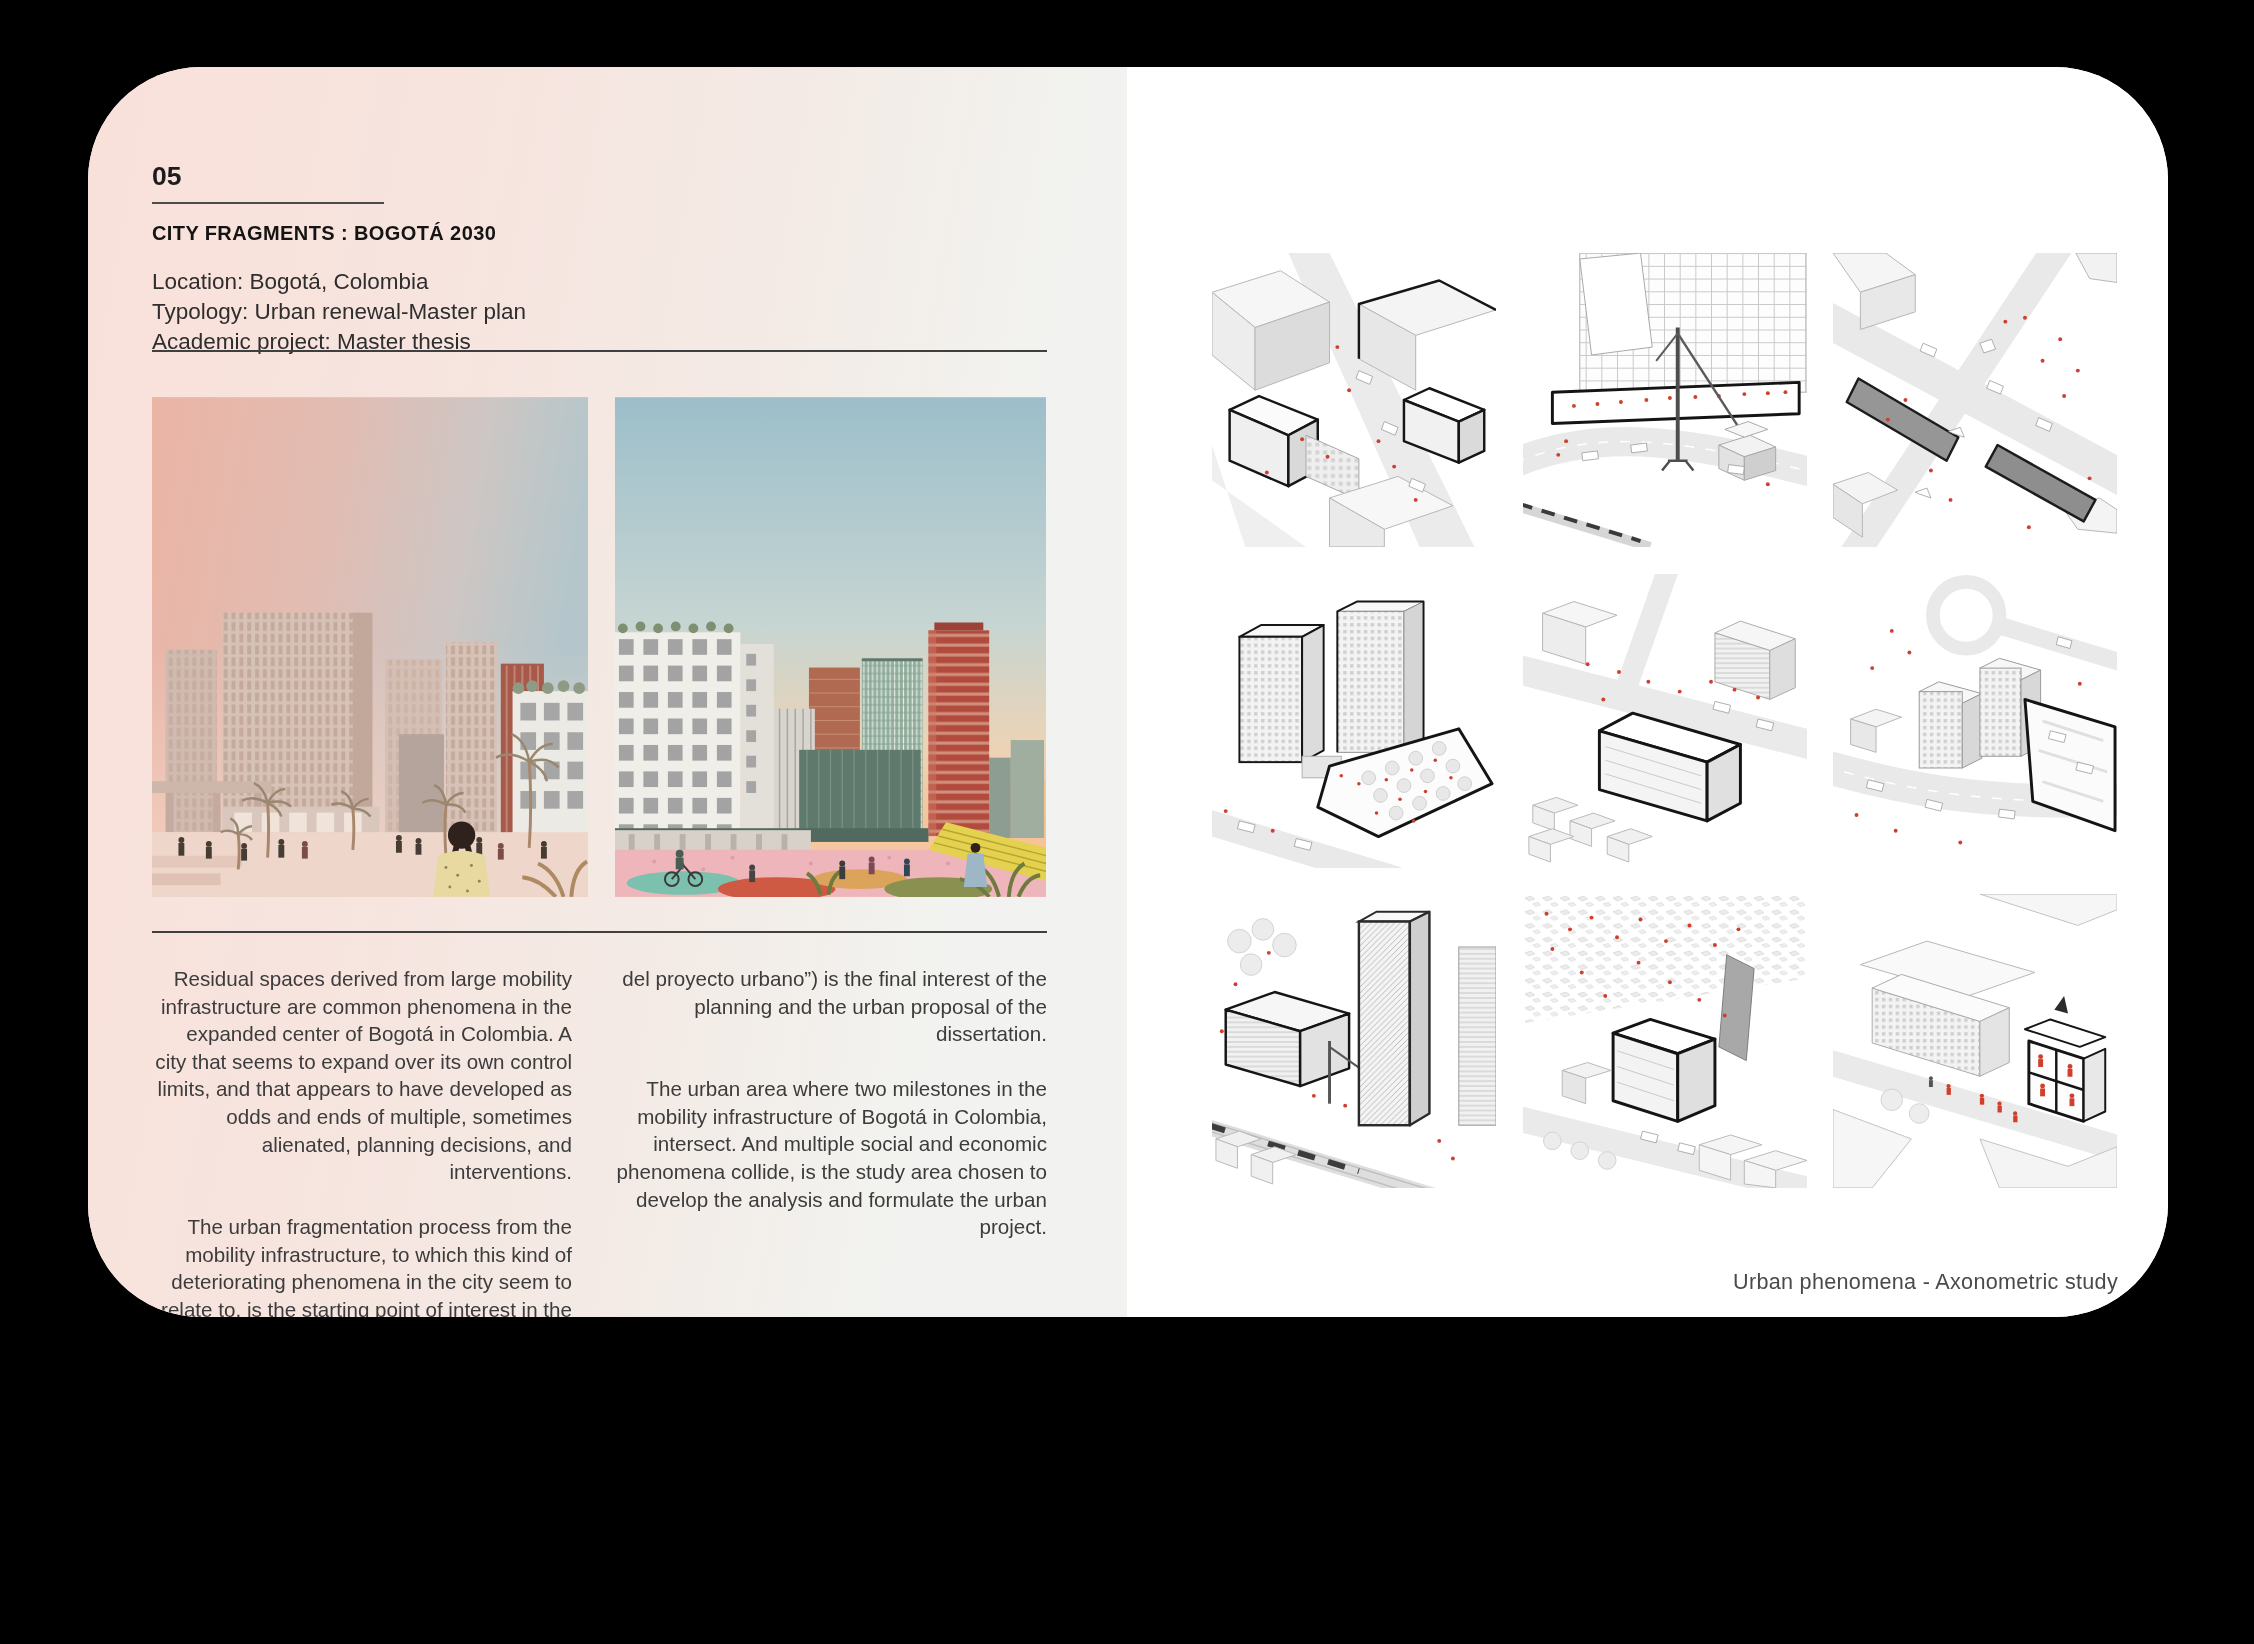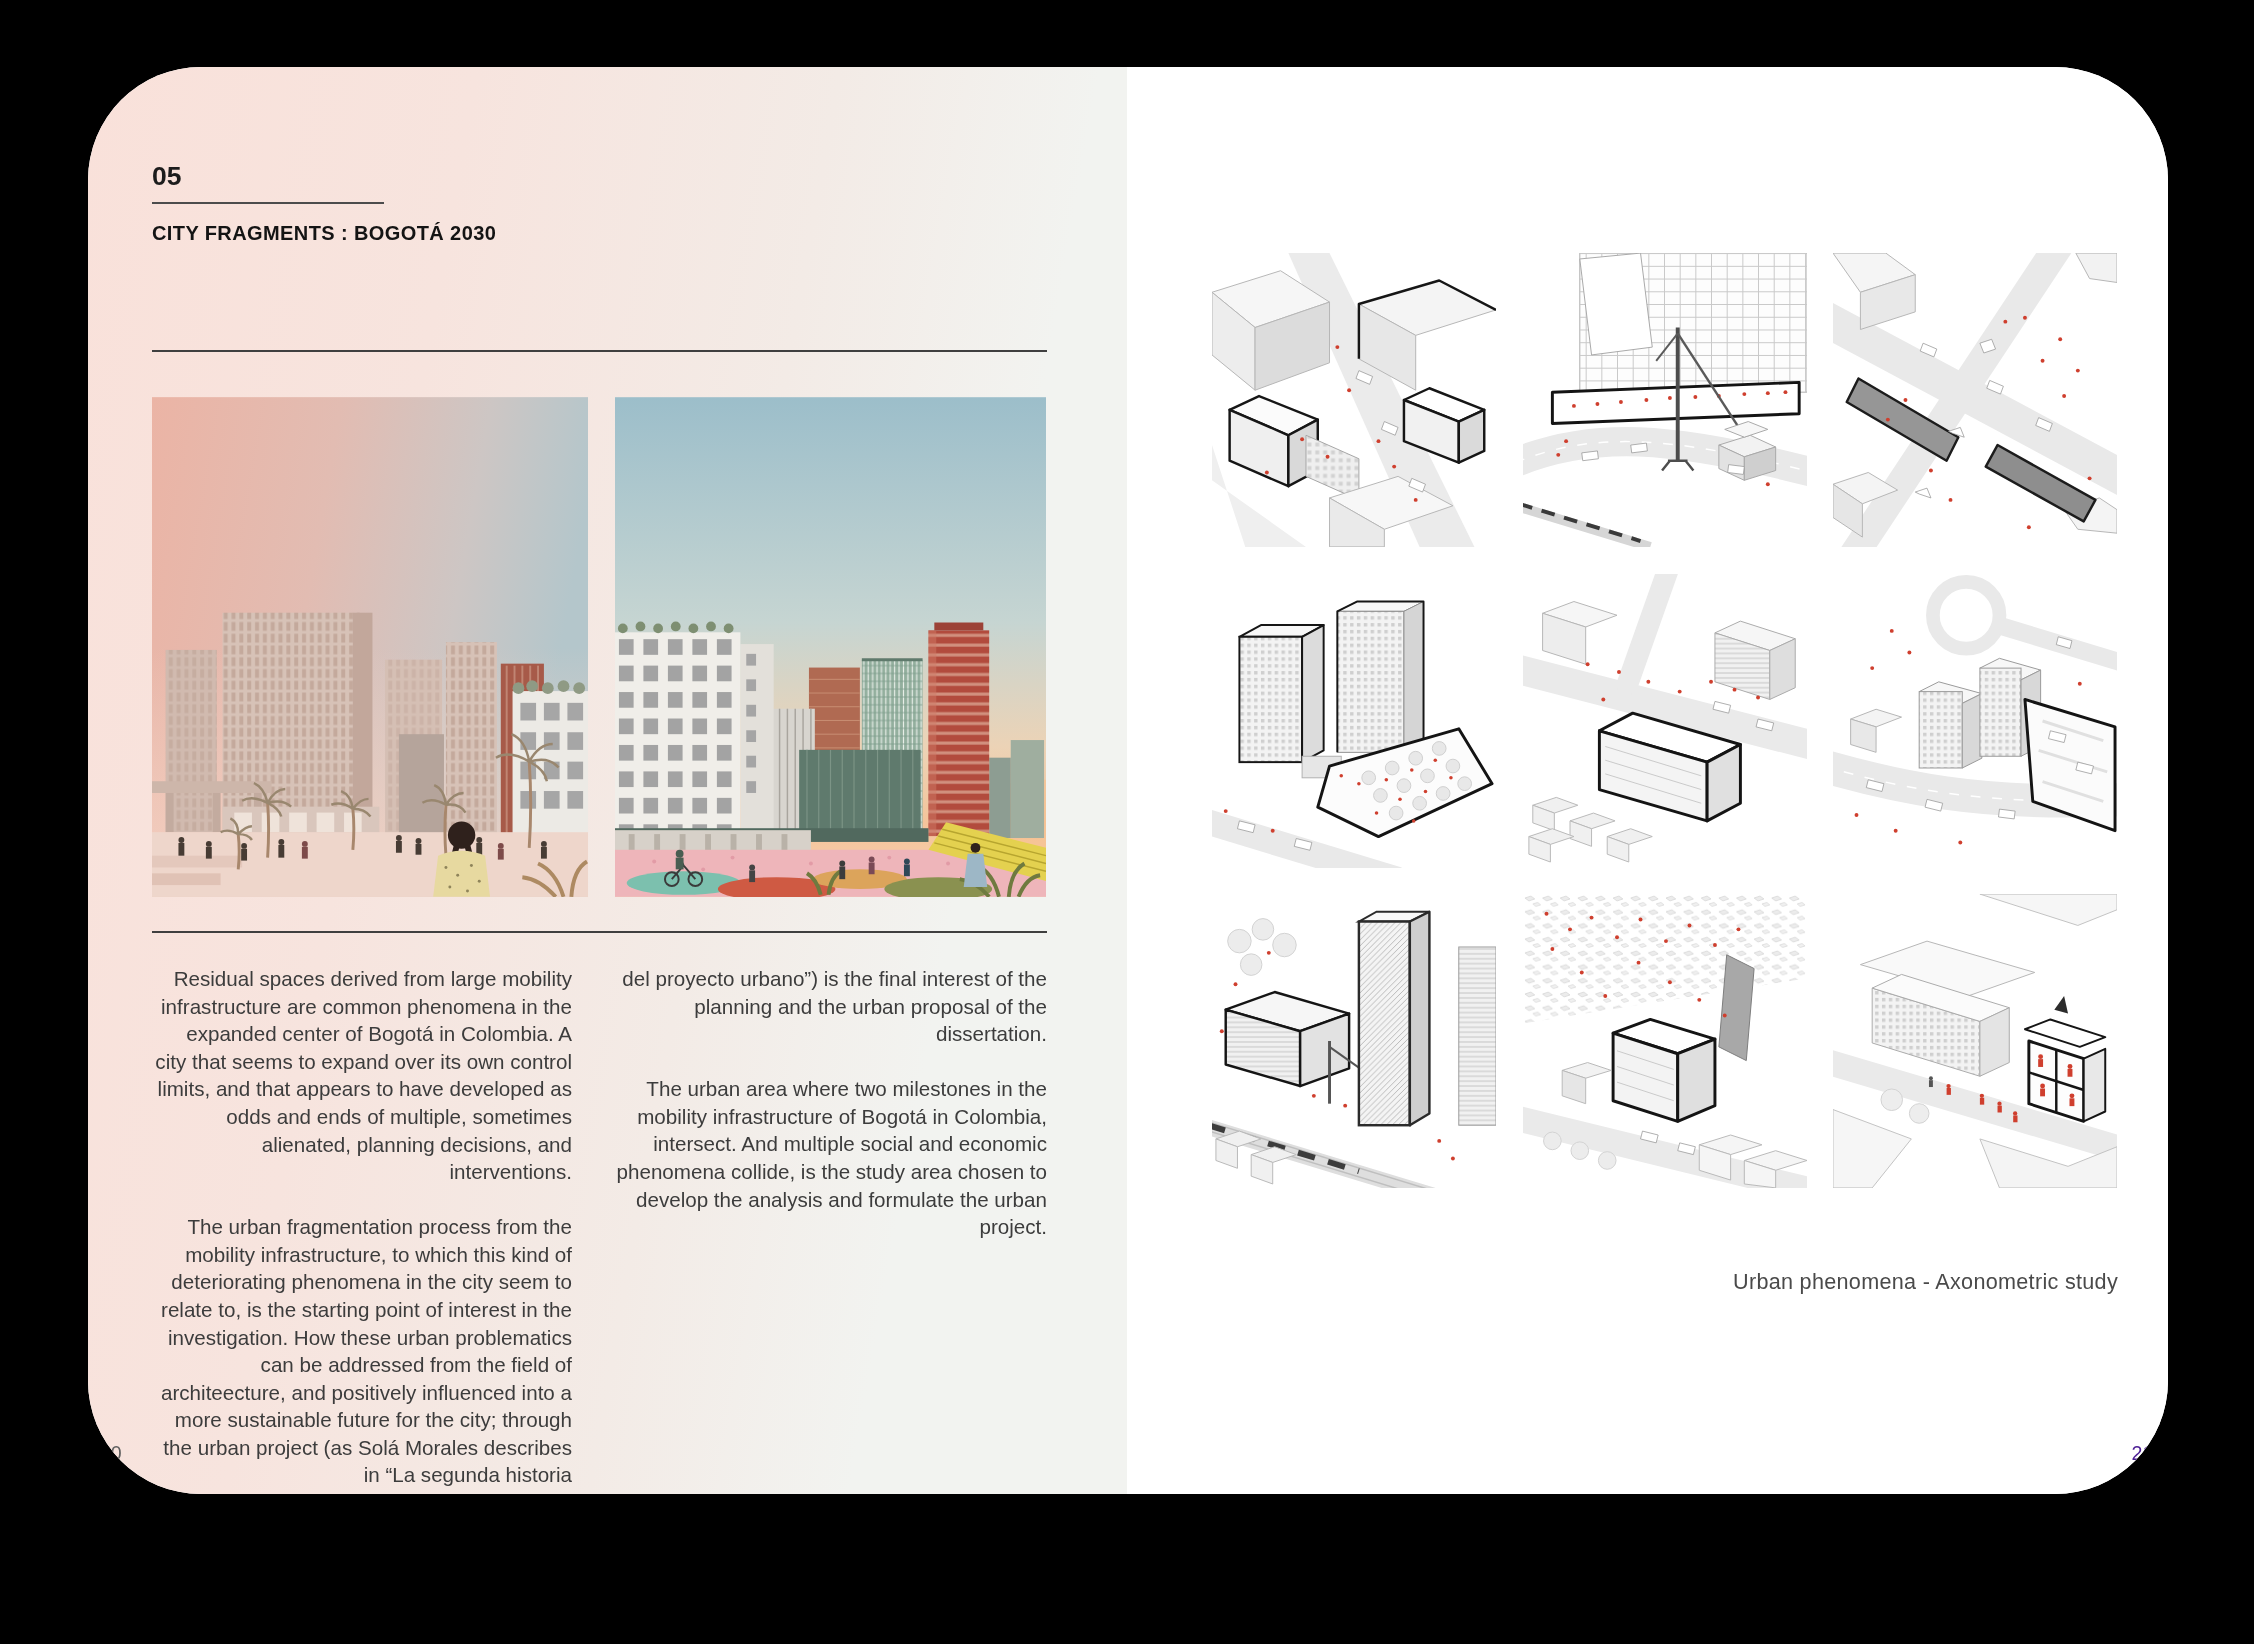--- a/index.html
+++ b/index.html
@@ -1,18 +1,18 @@
 <!DOCTYPE html>
 <html><head>
 <meta charset="utf-8">
 <style>
   html,body{margin:0;padding:0;background:#000;}
   .stage{position:relative;width:2254px;height:1645px;background:#000;overflow:hidden;
          font-family:"Liberation Sans", sans-serif;}
-  .spread{position:absolute;left:88px;top:67px;width:2080px;height:1427px;
+  .spread{position:absolute;left:88px;top:67px;width:2080px;height:1250px;
           border-radius:113px;overflow:hidden;background:#fff;}
   .page-left{position:absolute;left:0;top:0;width:1039px;height:1469px;
              background:linear-gradient(100deg,#f9e1da 0%,#f7e4de 30%,#f3ebe6 58%,#f2f3f0 78%,#f2f3f0 100%);}
   .page-right{position:absolute;left:1039px;top:0;width:1041px;height:1469px;background:#ffffff;}
 
   .idx{position:absolute;left:64px;top:94px;font-size:26.5px;font-weight:700;color:#1c1c1c;}
   .idx-rule{position:absolute;left:64px;top:135px;width:232px;height:0;border-top:2px solid #4c4c4c;}
   .title{position:absolute;left:64px;top:155px;font-size:20px;font-weight:700;color:#141414;letter-spacing:0.4px;}
   .meta{position:absolute;left:64px;top:200px;font-size:22.5px;color:#2e2e2e;line-height:1.33;}
   .rule-long{position:absolute;left:64px;height:0;border-top:2px solid #3f3f3f;width:895px;}
@@ -107,20 +107,25 @@
         </pattern>
 </defs>
 </svg>
 
 <div class="spread">
 
   <div class="page-left">
     <div class="idx">05</div>
     <div class="idx-rule"></div>
     <div class="title">CITY FRAGMENTS : BOGOTÁ 2030</div>
+    <div class="meta">
+      <div>Location: Bogotá, Colombia</div>
+      <div>Typology: Urban renewal-Master plan</div>
+      <div>Academic project: Master thesis</div>
+    </div>
     <div class="rule-long r1"></div>
 
     <div class="fig figA">
       <svg viewBox="0 0 445 510">
         <rect width="445" height="510" fill="url(#skyA)"></rect>
         <rect width="445" height="510" fill="url(#skyA2)"></rect>
 
         <rect x="14" y="258" width="52" height="186" fill="#c9b1a6"></rect>
         <rect x="14" y="258" width="52" height="186" fill="url(#patWinA)" opacity="0.55"></rect>
         <rect x="72" y="220" width="140" height="226" fill="url(#patWinA)"></rect>

